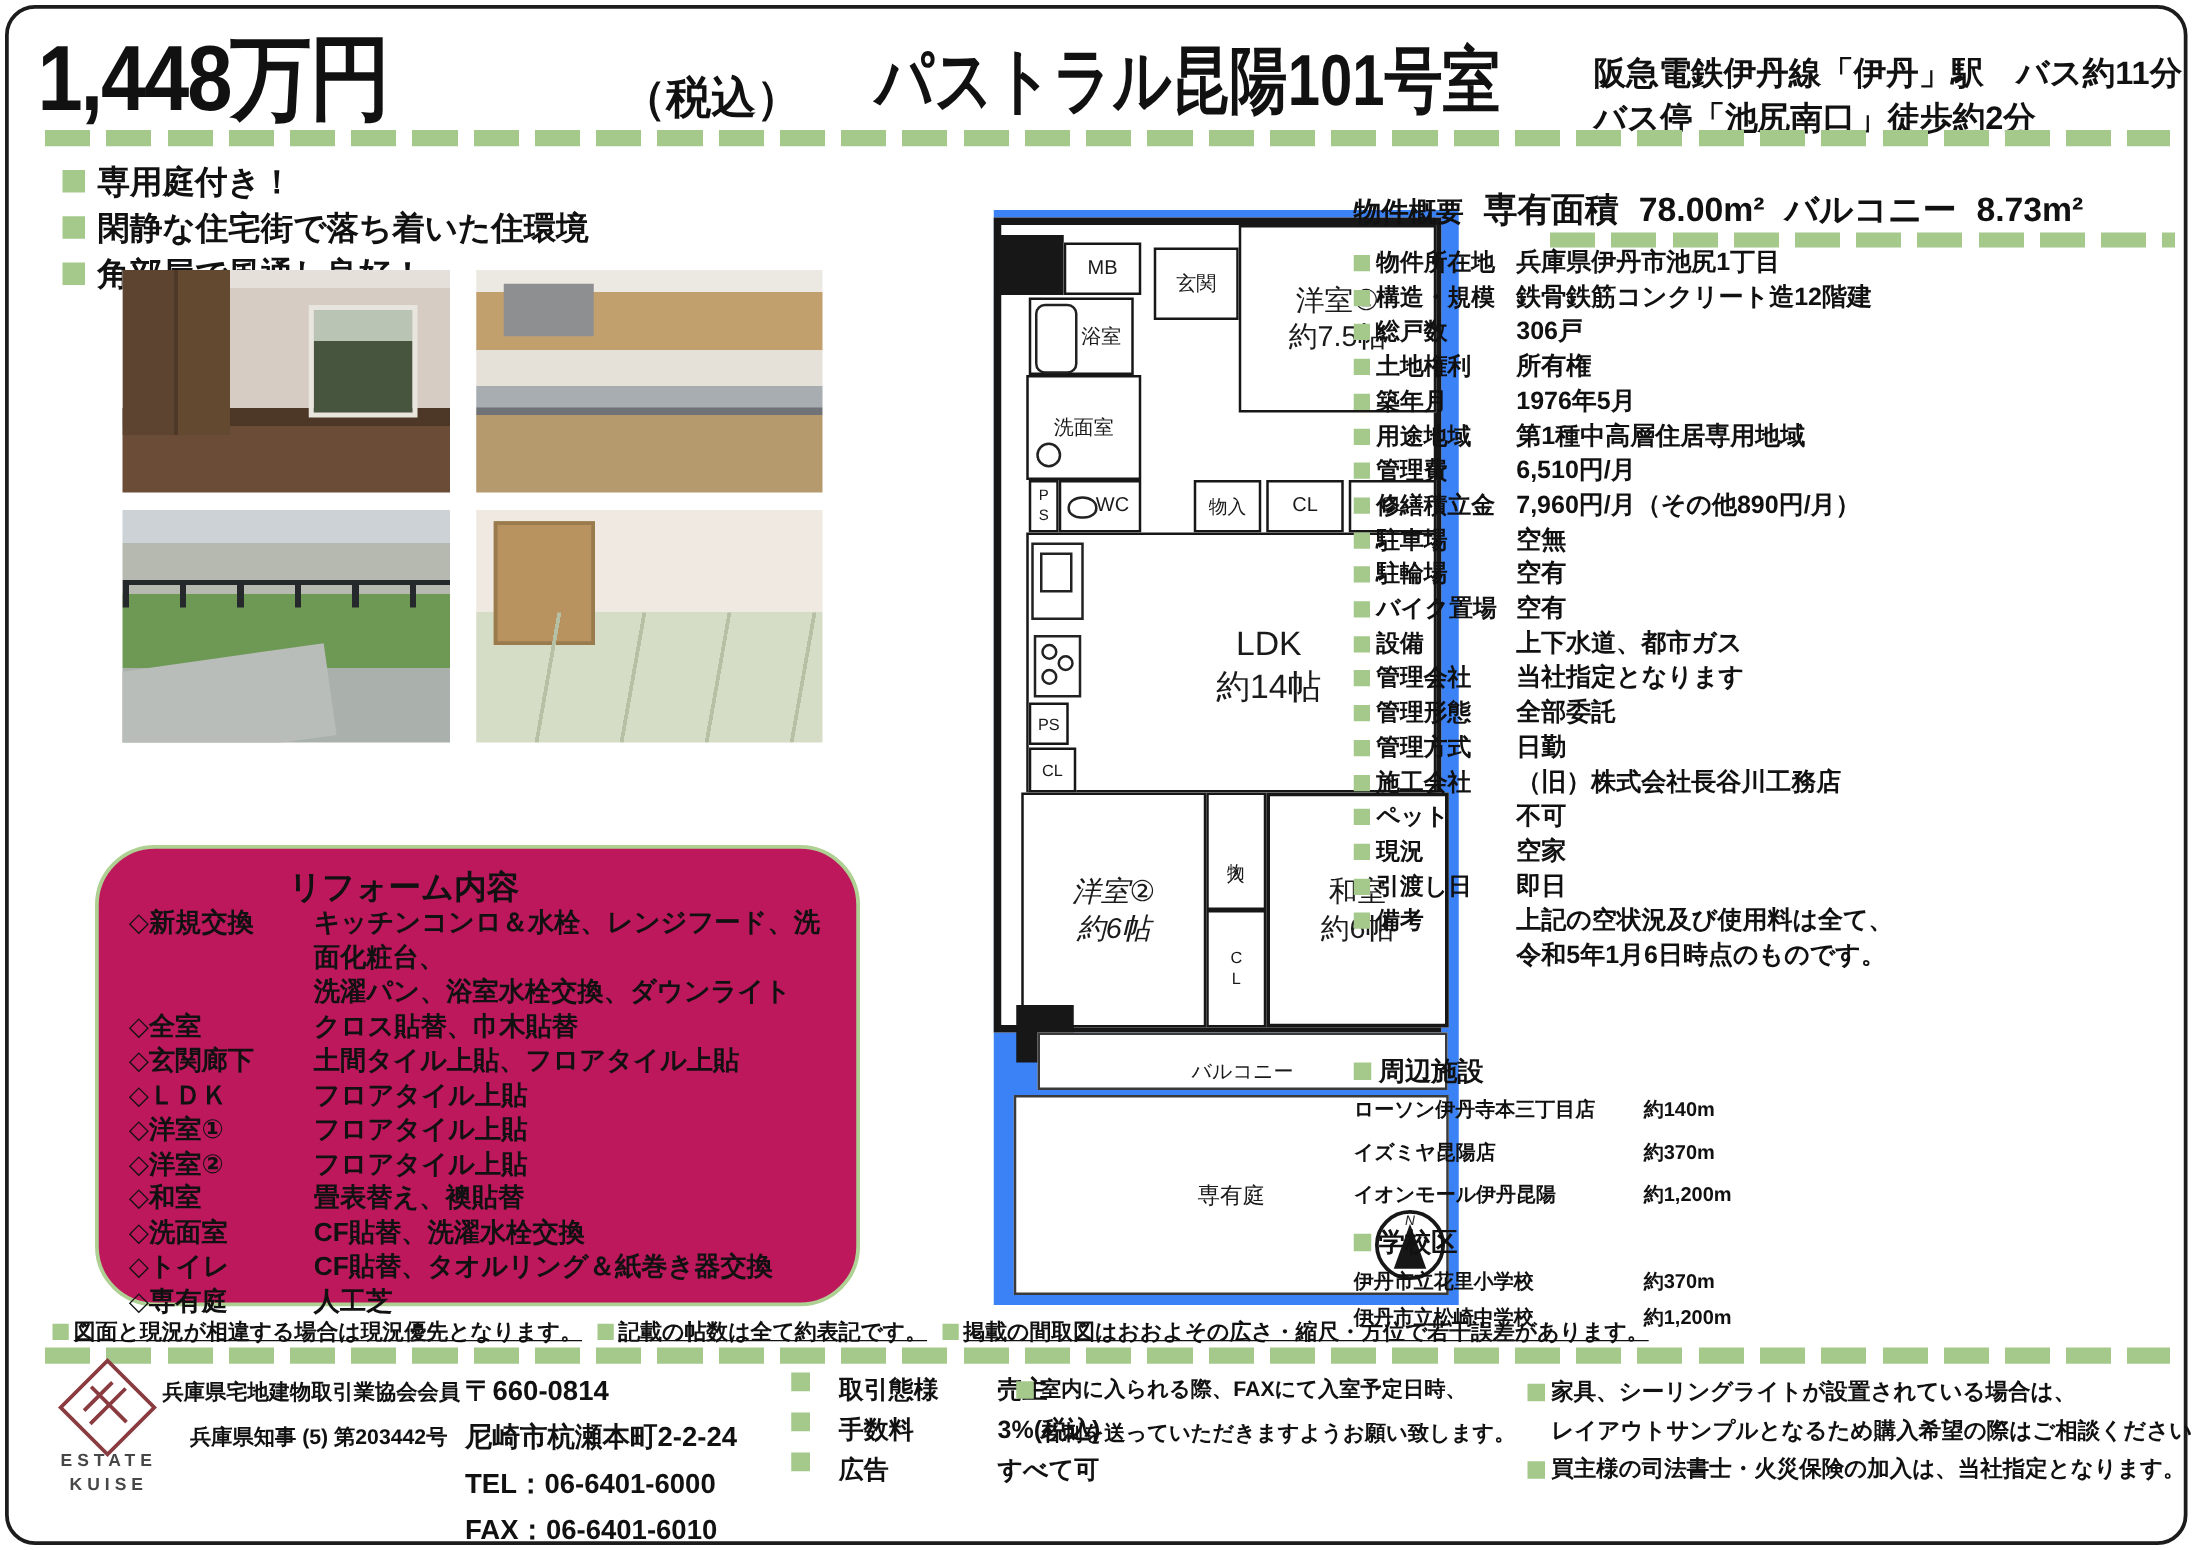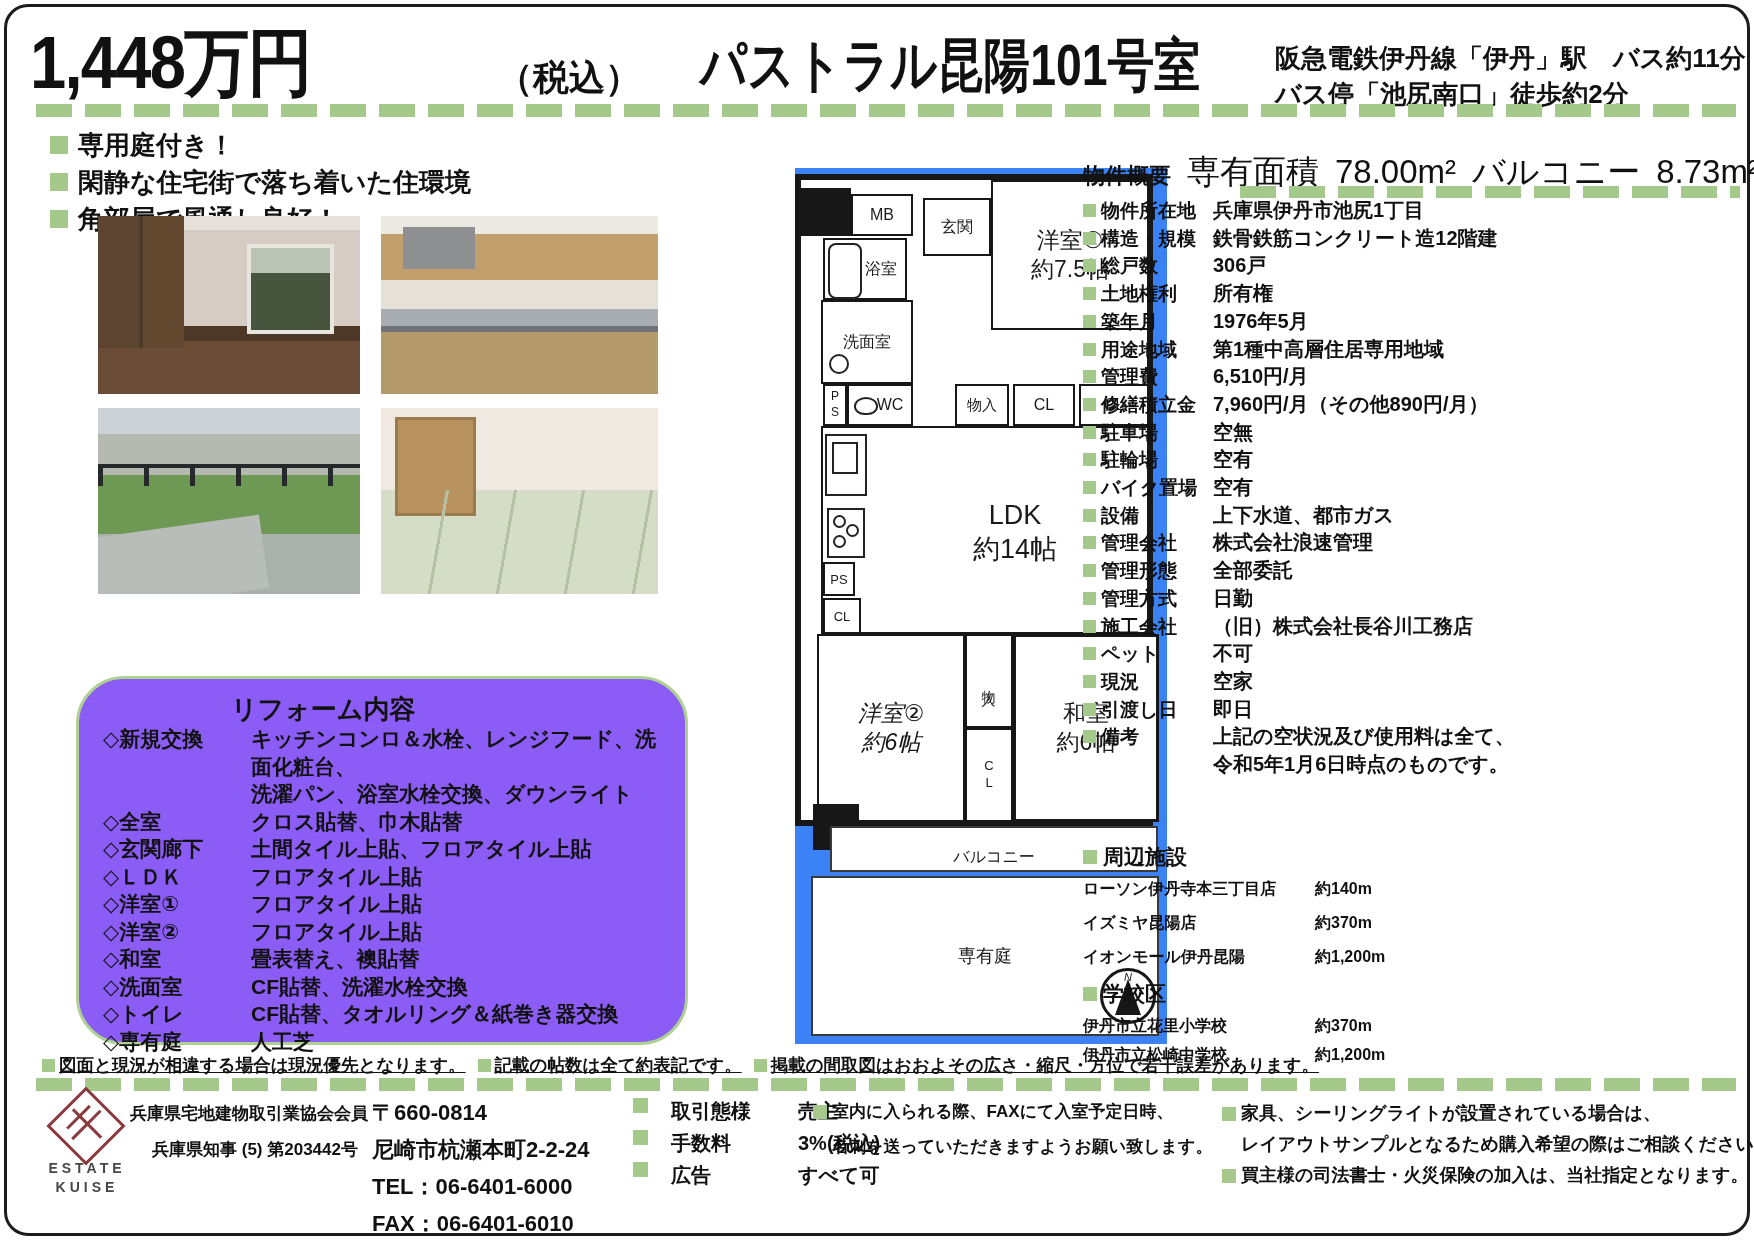--- a/index.html
+++ b/index.html
@@ -20,38 +20,38 @@
   .price{left:30px;top:22px;font-size:74px;line-height:82px;font-weight:bold;transform:scaleX(.88);transform-origin:left top;letter-spacing:-2px;white-space:nowrap;}
   .tax{left:497px;top:54px;font-size:36px;font-weight:bold;white-space:nowrap;}
   .pname{left:700px;top:26px;font-size:58px;line-height:78px;font-weight:bold;transform:scaleX(.80);transform-origin:left top;white-space:nowrap;}
   .access{left:1275px;top:40px;font-size:26px;line-height:36px;font-weight:bold;white-space:nowrap;}
   
   .feat{left:50px;width:640px;height:30px;display:flex;align-items:center;gap:10px;font-size:26px;font-weight:bold;white-space:nowrap;}
   
   .photos{left:98px;top:216px;display:grid;grid-template-columns:262px 277px;grid-template-rows:178px 186px;column-gap:21px;row-gap:14px;}
   .photo{position:relative;overflow:hidden;background:#ccc;}
   
-  .reform{left:76px;top:676px;width:612px;height:369px;border:3px solid #aed092;border-radius:48px;background:#8b5cf6;box-sizing:border-box;padding:14px 18px 0 24px;}
+  .reform{left:76px;top:676px;width:612px;height:369px;border:3px solid #aed092;border-radius:48px;background:#be185d;box-sizing:border-box;padding:14px 18px 0 24px;}
   .reform-title{font-size:26px;font-weight:bold;padding-left:128px;line-height:32px;white-space:nowrap;}
   .ritem{display:flex;line-height:27.5px;font-size:21px;font-weight:bold;white-space:nowrap;}
   .rlab{width:148px;flex:0 0 auto;}
   .rval{white-space:pre-line;}
   
   .plan{left:795px;top:168px;width:372px;height:876px;background:#3b82f6;}
   .room{position:absolute;border:2px solid var(--ink);background:#fff;display:flex;align-items:center;justify-content:center;text-align:center;box-sizing:border-box;}
   .outerwall{position:absolute;left:0;top:6px;width:358px;height:652px;border:6px solid var(--ink);box-sizing:border-box;background:#fff;}
   .blackblock{position:absolute;background:var(--ink);}
   .slabel{font-size:16px;color:#1a1a1a;white-space:nowrap;}
   .rlabel{font-size:23px;line-height:29px;color:#1a1a1a;white-space:nowrap;}
   .vtext{writing-mode:vertical-rl;text-orientation:upright;letter-spacing:2px;}
   .thin{border:2px solid #3a3a3a;}
   
   .ovhead{left:1083px;top:150px;display:flex;align-items:baseline;gap:16px;white-space:nowrap;}
   .ovhead .lbl{font-size:22px;font-weight:bold;}
-  .ovhead .big{font-size:33px;font-weight:normal;}
+  .ovhead .big{font-size:27px;font-weight:bold;}
   .ovrows{left:1083px;top:197px;width:600px;}
   .ovrow{display:flex;align-items:flex-start;min-height:27.7px;font-size:20px;font-weight:bold;line-height:27.7px;white-space:nowrap;}
   .ovrow .sq{width:13px;height:13px;margin-top:7px;margin-right:5px;}
   .ovl{width:112px;flex:0 0 auto;font-size:19px;}
   .ovv{white-space:pre-line;}
   .secrow{display:flex;align-items:center;gap:6px;font-size:21px;font-weight:bold;white-space:nowrap;}
   .nrow{position:relative;font-size:16px;font-weight:bold;white-space:nowrap;height:34px;line-height:24px;}
   .ndist{position:absolute;left:232px;top:0;}
   
   .disc{left:42px;top:1053px;display:flex;gap:12px;font-size:17.5px;font-weight:bold;white-space:nowrap;}
@@ -331,21 +331,21 @@
       <span class="ovv">空有</span>
     </div>
   <div class="ovrow">
       <span class="sq"></span>
       <span class="ovl">設備</span>
       <span class="ovv">上下水道、都市ガス</span>
     </div>
   <div class="ovrow">
       <span class="sq"></span>
       <span class="ovl">管理会社</span>
-      <span class="ovv">株式会社浪速管理</span>
+      <span class="ovv">当社指定となります</span>
     </div>
   <div class="ovrow">
       <span class="sq"></span>
       <span class="ovl">管理形態</span>
       <span class="ovv">全部委託</span>
     </div>
   <div class="ovrow">
       <span class="sq"></span>
       <span class="ovl">管理方式</span>
       <span class="ovv">日勤</span>

